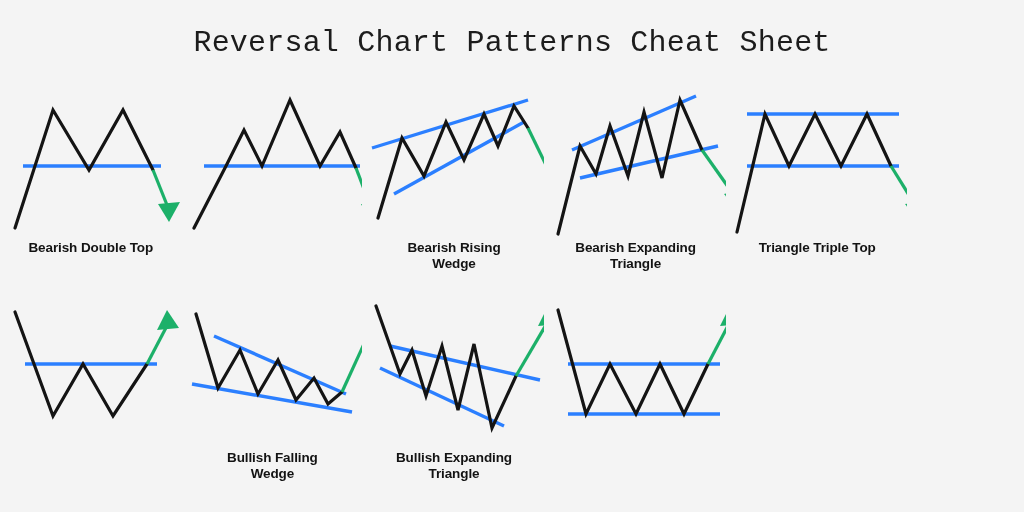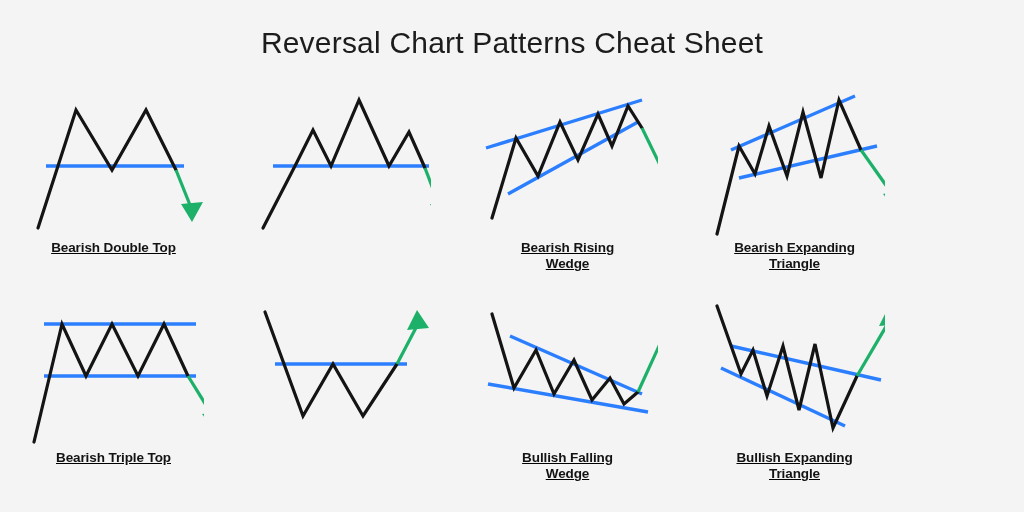--- a/index.html
+++ b/index.html
@@ -24,32 +24,31 @@
   #page-title {
     position: absolute;
     top: 26px;
     left: 0;
     width: 1024px;
     text-align: center;
     font-size: 30px;
     font-weight: 400;
     letter-spacing: 0.2px;
     color: #1c1c1c;
-    font-family: Liberation Sans, sans-serif;
+    font-family: Liberation Mono, monospace;
   }
   #grid {
     position: absolute;
     top: 88px;
     left: 0;
     width: 908px;
     height: 420px;
     display: grid;
-    grid-template-columns: repeat(4, 1fr);
+    grid-template-columns: repeat(5, 1fr);
     grid-template-rows: repeat(2, 210px);
-    text-decoration: underline;
   }
   .pattern-cell {
     position: relative;
     display: flex;
     flex-direction: column;
     align-items: center;
     justify-content: flex-start;
   }
   .pattern-figure {
     display: block;
@@ -139,21 +138,21 @@
 Triangle</div>
       </div>
       <div class="pattern-cell">
         <svg class="pattern-figure" viewBox="0 0 180 150" preserveAspectRatio="xMidYMid meet">
           <polyline class="trend-line" points="20,26 172,26"></polyline>
           <polyline class="trend-line" points="20,78 172,78"></polyline>
           <polyline class="price-path" points="10,144 38,26 62,78 88,26 114,78 140,26 164,78"></polyline>
           <polyline class="breakout-arrow" points="164,78 190,120"></polyline>
           <polygon class="breakout-head" points="191,132 178,116 200,112"></polygon>
         </svg>
-        <div class="pattern-label">Bearish Triple Top</div>
+        <div class="pattern-label">Triangle Triple Top</div>
       </div>
       <div class="pattern-cell">
         <svg class="pattern-figure" viewBox="0 0 180 150" preserveAspectRatio="xMidYMid meet">
           <polyline class="trend-line" points="24,66 156,66"></polyline>
           <polyline class="price-path" points="14,14 52,118 82,66 112,118 146,66"></polyline>
           <polyline class="breakout-arrow" points="146,66 168,24"></polyline>
           <polygon class="breakout-head" points="166,12 178,30 156,32"></polygon>
         </svg>
       </div>
       <div class="pattern-cell">

